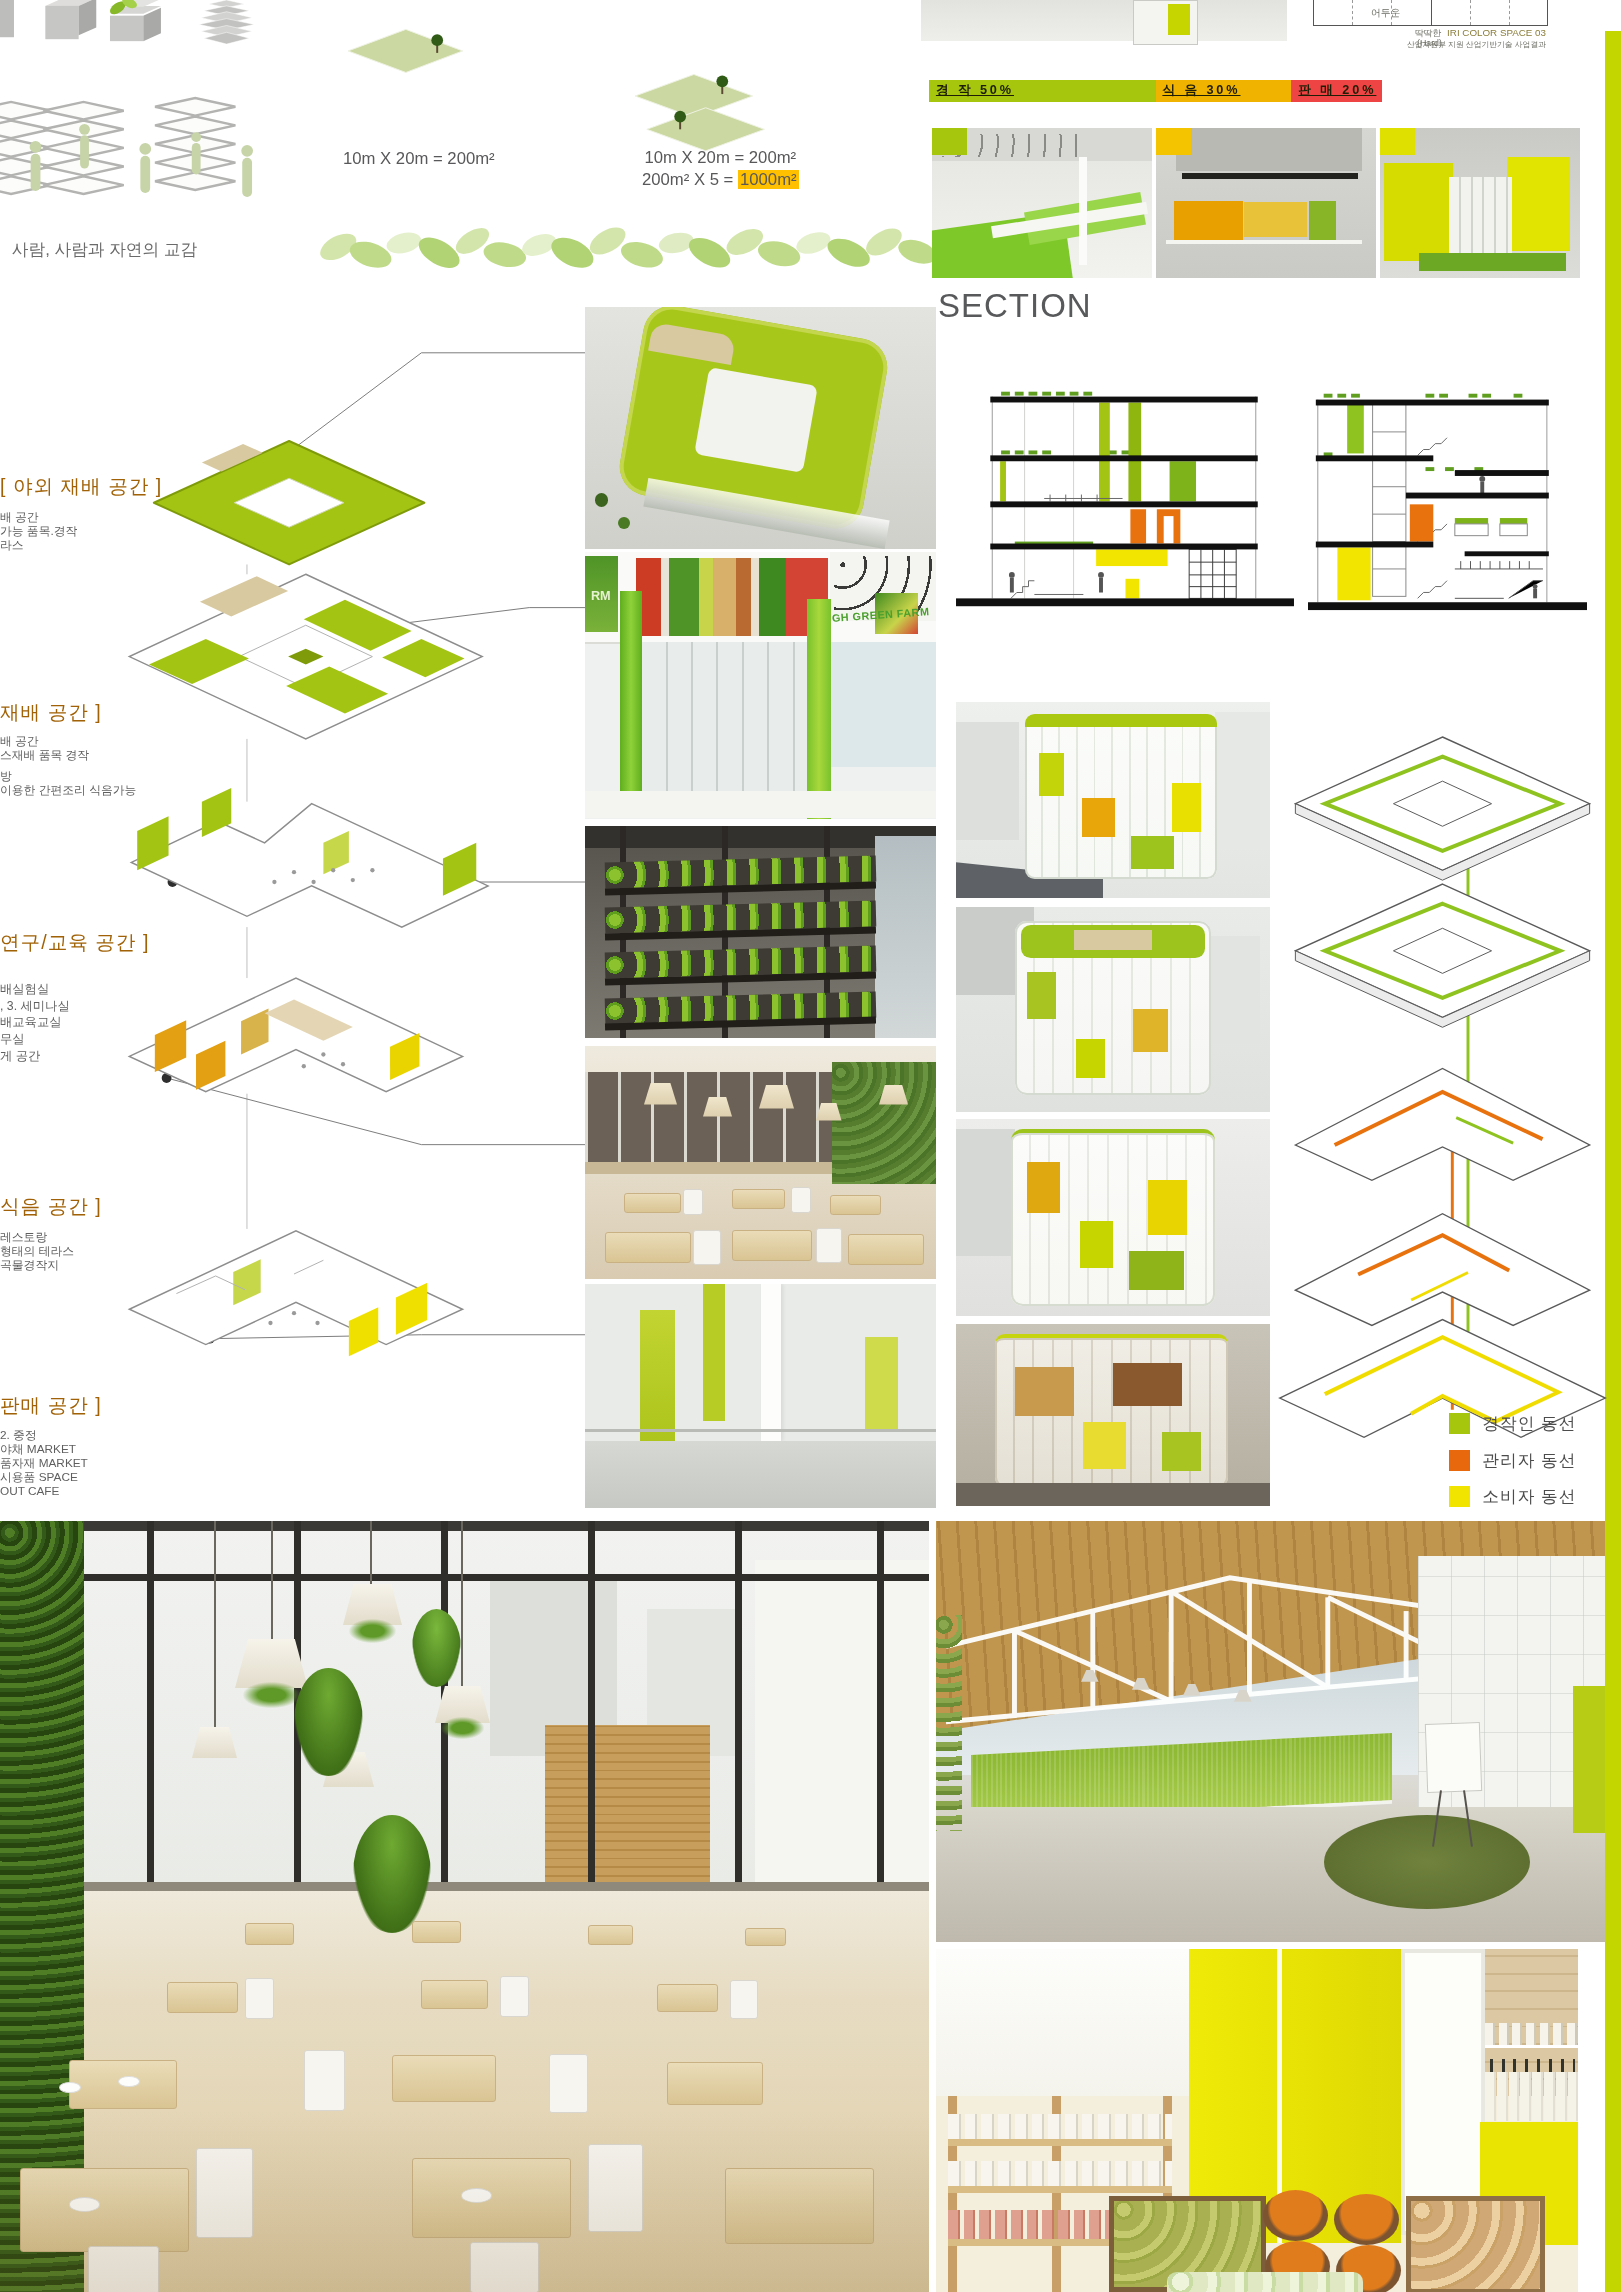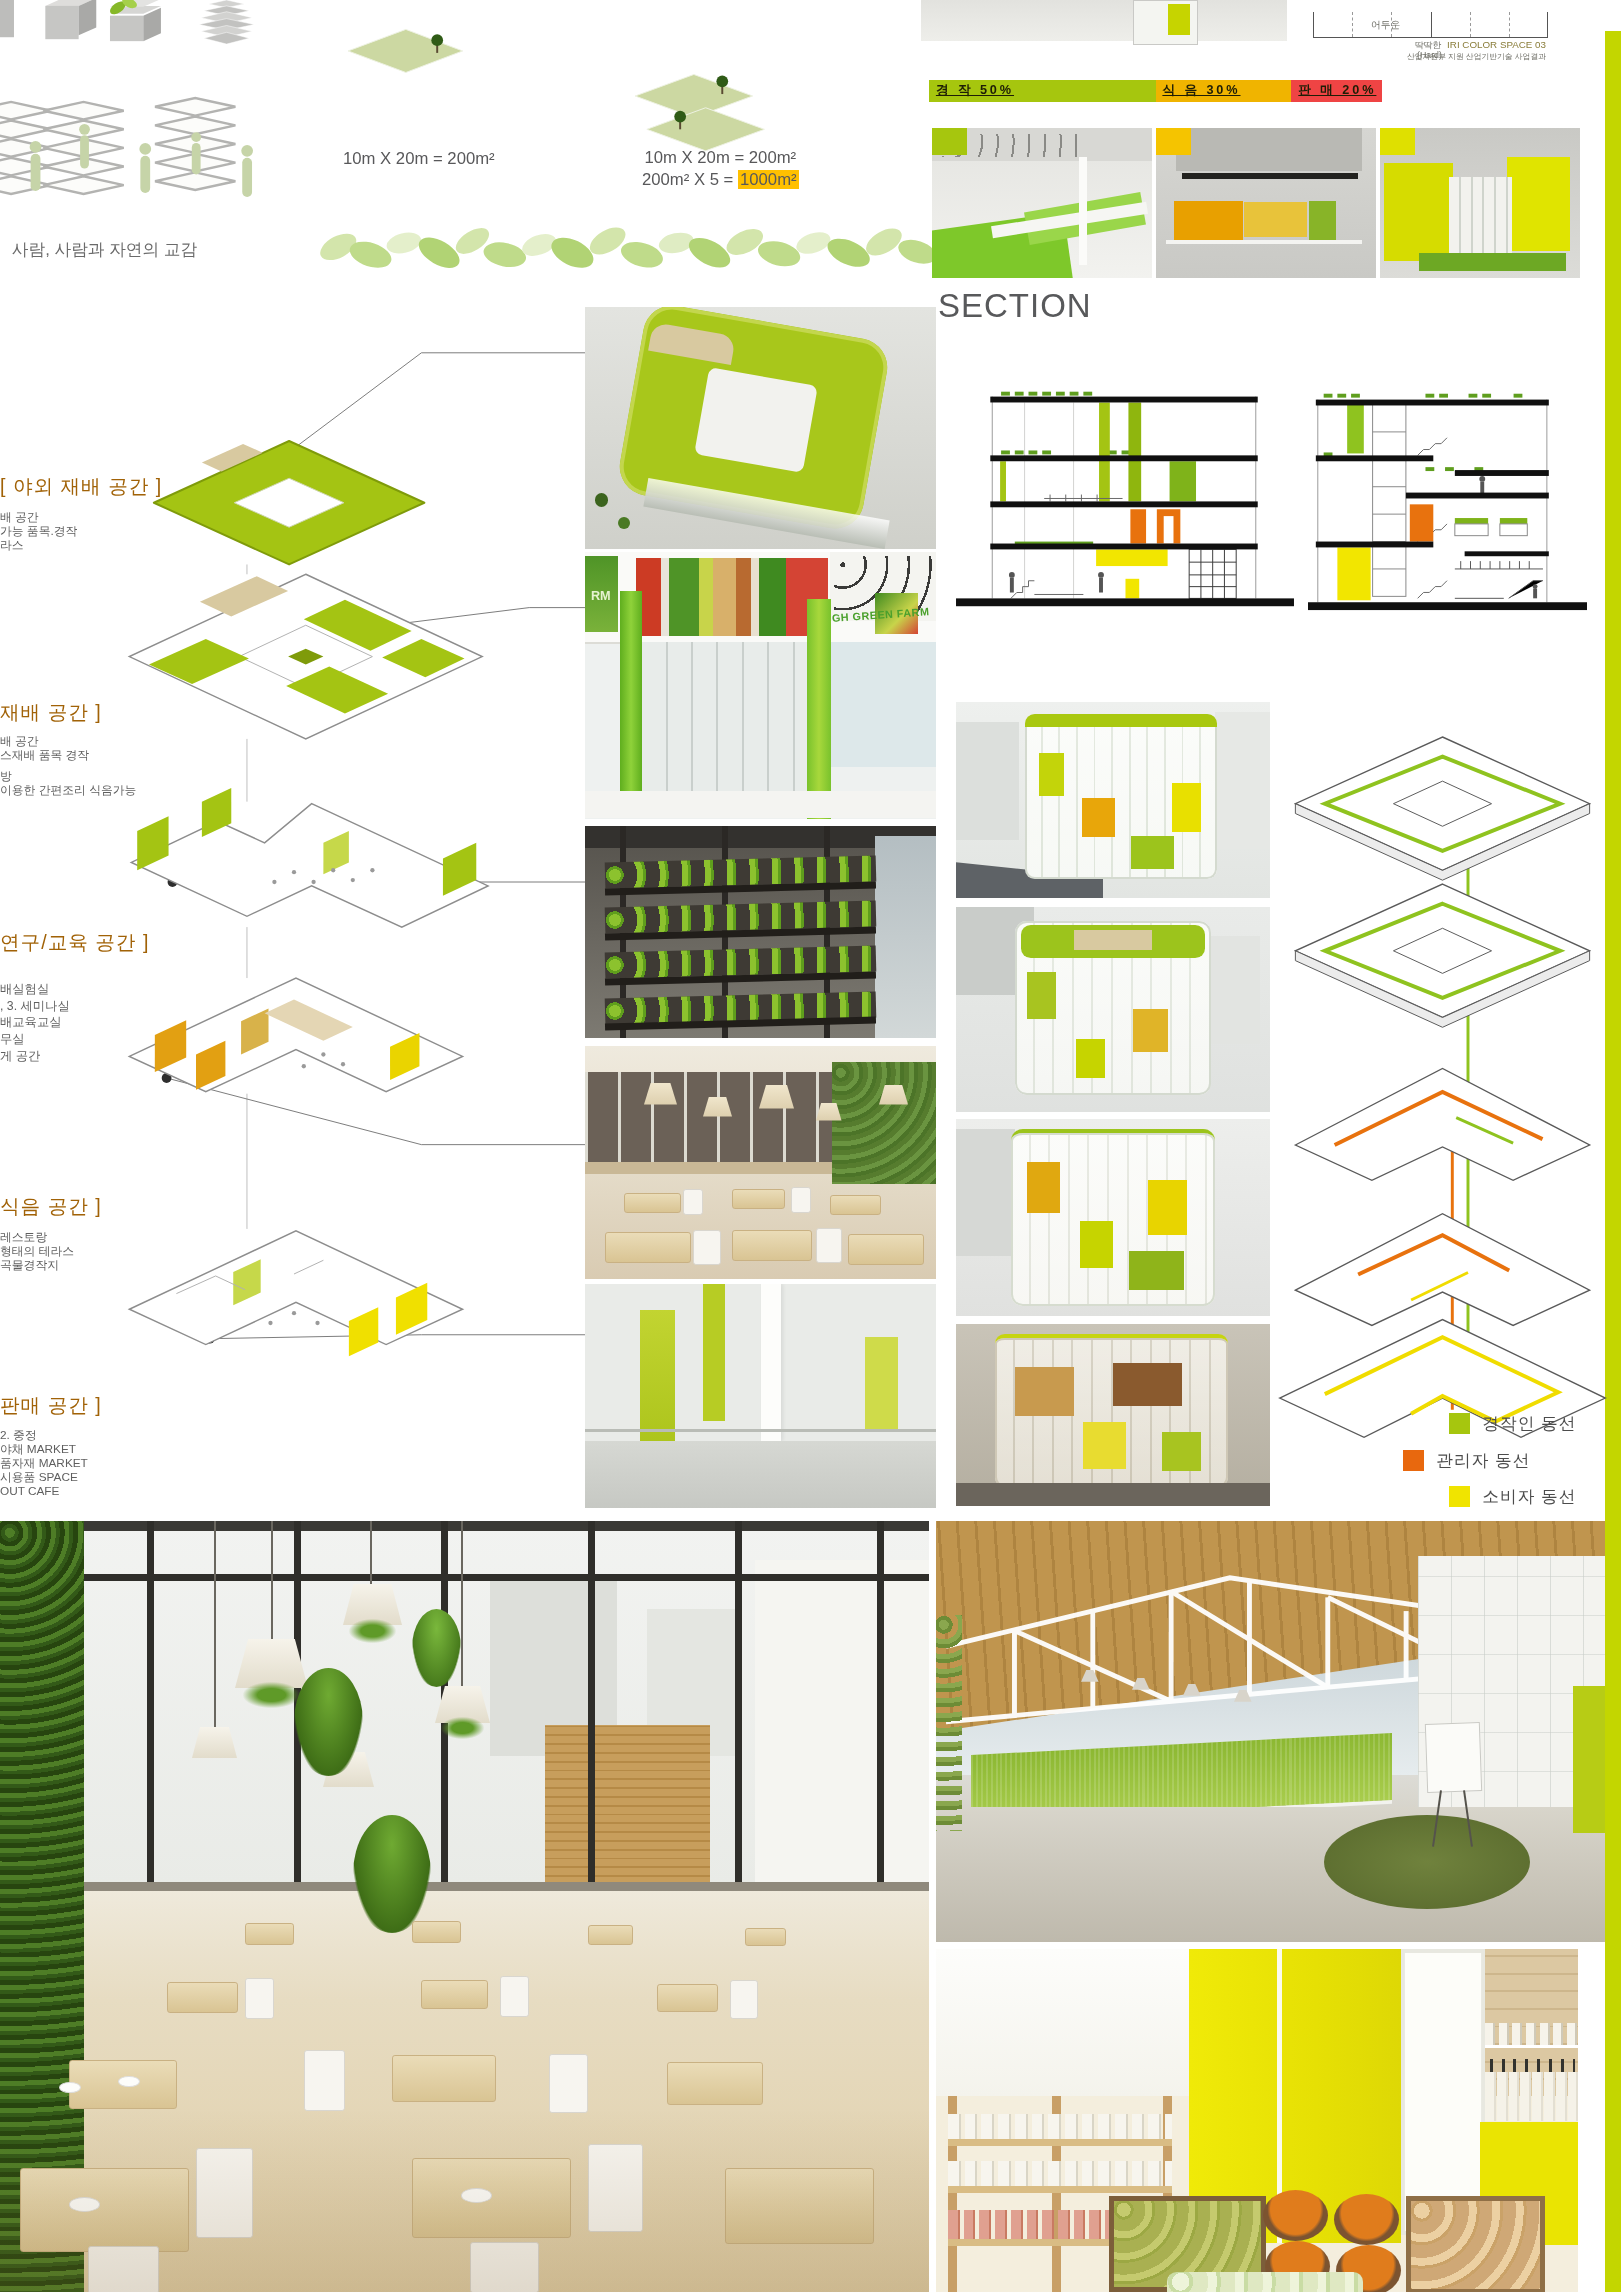--- a/index.html
+++ b/index.html
@@ -130,21 +130,21 @@
   <div class="txt" style="left:642px;top:147px;font-size:16.7px;line-height:21.6px;text-align:center;">
     <span>10m X 20m = 200m²</span><br>
     <span>200m²  X  5 = </span><span style="background:#ffc000;padding:0 2px;">1000m²</span>
   </div>
 
   <div class="abs" style="left:921px;top:0;width:366px;height:41px;background:linear-gradient(180deg,#e2e2de,#eeeeea);"></div>
   <div class="abs" style="left:1113px;top:0;width:102px;height:49px;">
     <div class="abs" style="left:19.6px;top:0;width:63px;height:43px;background:#f4f5f1;border:1px solid #c9c9c6;"></div>
     <div class="abs" style="left:55px;top:3.9px;width:21.6px;height:31px;background:#c6d400;"></div>
   </div>
-  <div class="abs" style="left:1313px;top:12px;width:235px;height:49px;">
+  <div class="abs" style="left:1313px;top:0;width:235px;height:49px;">
     <div class="abs" style="left:0;top:0;width:233px;height:24.5px;border-left:1px solid #555;border-right:1px solid #555;border-bottom:1px solid #555;">
       <div class="abs" style="left:38px;top:0;width:0;height:24.5px;border-left:1px dashed #999;"></div>
       <div class="abs" style="left:77px;top:0;width:0;height:24.5px;border-left:1px dashed #999;"></div>
       <div class="abs" style="left:117px;top:0;width:0;height:24.5px;border-left:1px solid #555;"></div>
       <div class="abs" style="left:156px;top:0;width:0;height:24.5px;border-left:1px dashed #999;"></div>
       <div class="abs" style="left:195px;top:0;width:0;height:24.5px;border-left:1px dashed #999;"></div>
       <div class="iri abs" style="left:57px;top:6.9px;font-size:9.8px;">어두운</div>
     </div>
     <div class="iri abs" style="right:2px;top:26.5px;color:#8a7d3a;font-size:9.8px;">IRI COLOR SPACE 03</div>
     <div class="iri abs" style="left:102px;top:28px;">딱딱한</div>
@@ -583,21 +583,21 @@
     <g>
       <path d="M16,726 L182,646 L348,726 L262,766 L182,726 L102,766 Z" fill="#fff" stroke="#5a5a5a" stroke-width="1.4"></path>
       <polyline points="62,722 182,664 300,720 236,750 182,724 150,742" fill="none" stroke="#f0dc00" stroke-width="4"></polyline>
     </g>
   </svg>
 
   <div class="legend-row" style="left:1449px;top:1412px;">
     <div class="legend-sw" style="background:#a6c60e;"></div>
     <div class="legend-lb">경작인 동선</div>
   </div>
-  <div class="legend-row" style="left:1403px;top:1449px;">
+  <div class="legend-row" style="left:1449px;top:1449px;">
     <div class="legend-sw" style="background:#e8680e;"></div>
     <div class="legend-lb">관리자 동선</div>
   </div>
   <div class="legend-row" style="left:1449px;top:1485px;">
     <div class="legend-sw" style="background:#f0e400;"></div>
     <div class="legend-lb">소비자 동선</div>
   </div>
 
   <div class="photo" style="left:0;top:1521px;width:929px;height:771px;background:linear-gradient(180deg,#eceeeb 0,#f3f1ea 40%,#e7dcc2 62%,#dfcda6 100%);">
     <div class="abs" style="left:84px;top:0;width:845px;height:365px;background:linear-gradient(180deg,#f2f3f1,#e9ebe7);"></div>

